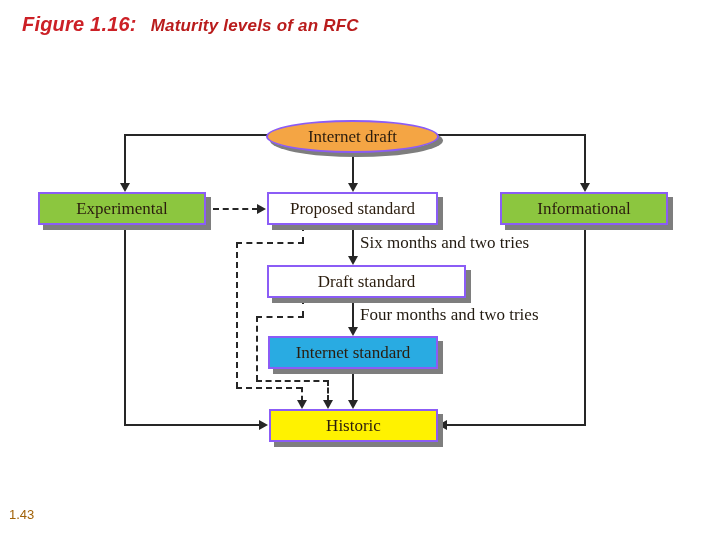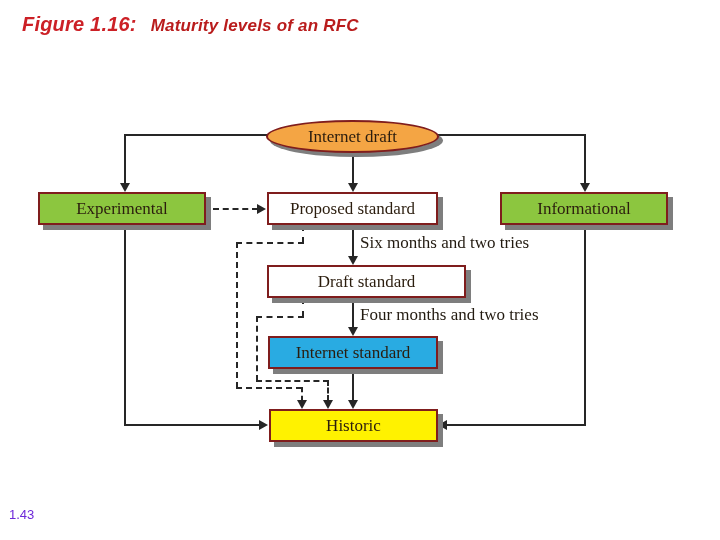--- a/index.html
+++ b/index.html
@@ -5,24 +5,24 @@
   html,body{margin:0;padding:0;background:#ffffff;}
   .stage{
     position:relative;width:720px;height:540px;background:#ffffff;overflow:hidden;
     font-family:"Liberation Sans",sans-serif;
   }
   
   .title-row{position:absolute;left:22px;top:13px;display:flex;align-items:baseline;gap:14px;}
   .fig-label{color:#cc2026;font-style:italic;font-weight:bold;font-size:20px;letter-spacing:.2px;text-align:right;}
   .fig-caption{color:#b91c1c;font-style:italic;font-weight:bold;font-size:17px;letter-spacing:.2px;}
   
-  .page-num{position:absolute;left:9px;top:507px;font-size:13px;color:#6d28d9;}
+  .page-num{position:absolute;left:9px;top:507px;font-size:13px;color:#a16207;}
   
   .node{
-    position:absolute;box-sizing:border-box;border:2px solid #7f1d1d;
+    position:absolute;box-sizing:border-box;border:2px solid #8b5cf6;
     display:flex;align-items:center;justify-content:center;
     font-family:"Liberation Serif",serif;font-size:17px;color:#2b1d0e;
     box-shadow:5px 5px 0 #7e7e7e;z-index:3;
   }
   .ellipse{border-radius:50%;box-shadow:4px 4px 0 #7e7e7e;}
   .fill-orange{background:#f4a544;}
   .fill-green{background:#8cc63f;}
   .fill-white{background:#ffffff;}
   .fill-blue{background:#29abe2;}
   .fill-yellow{background:#fff200;}

